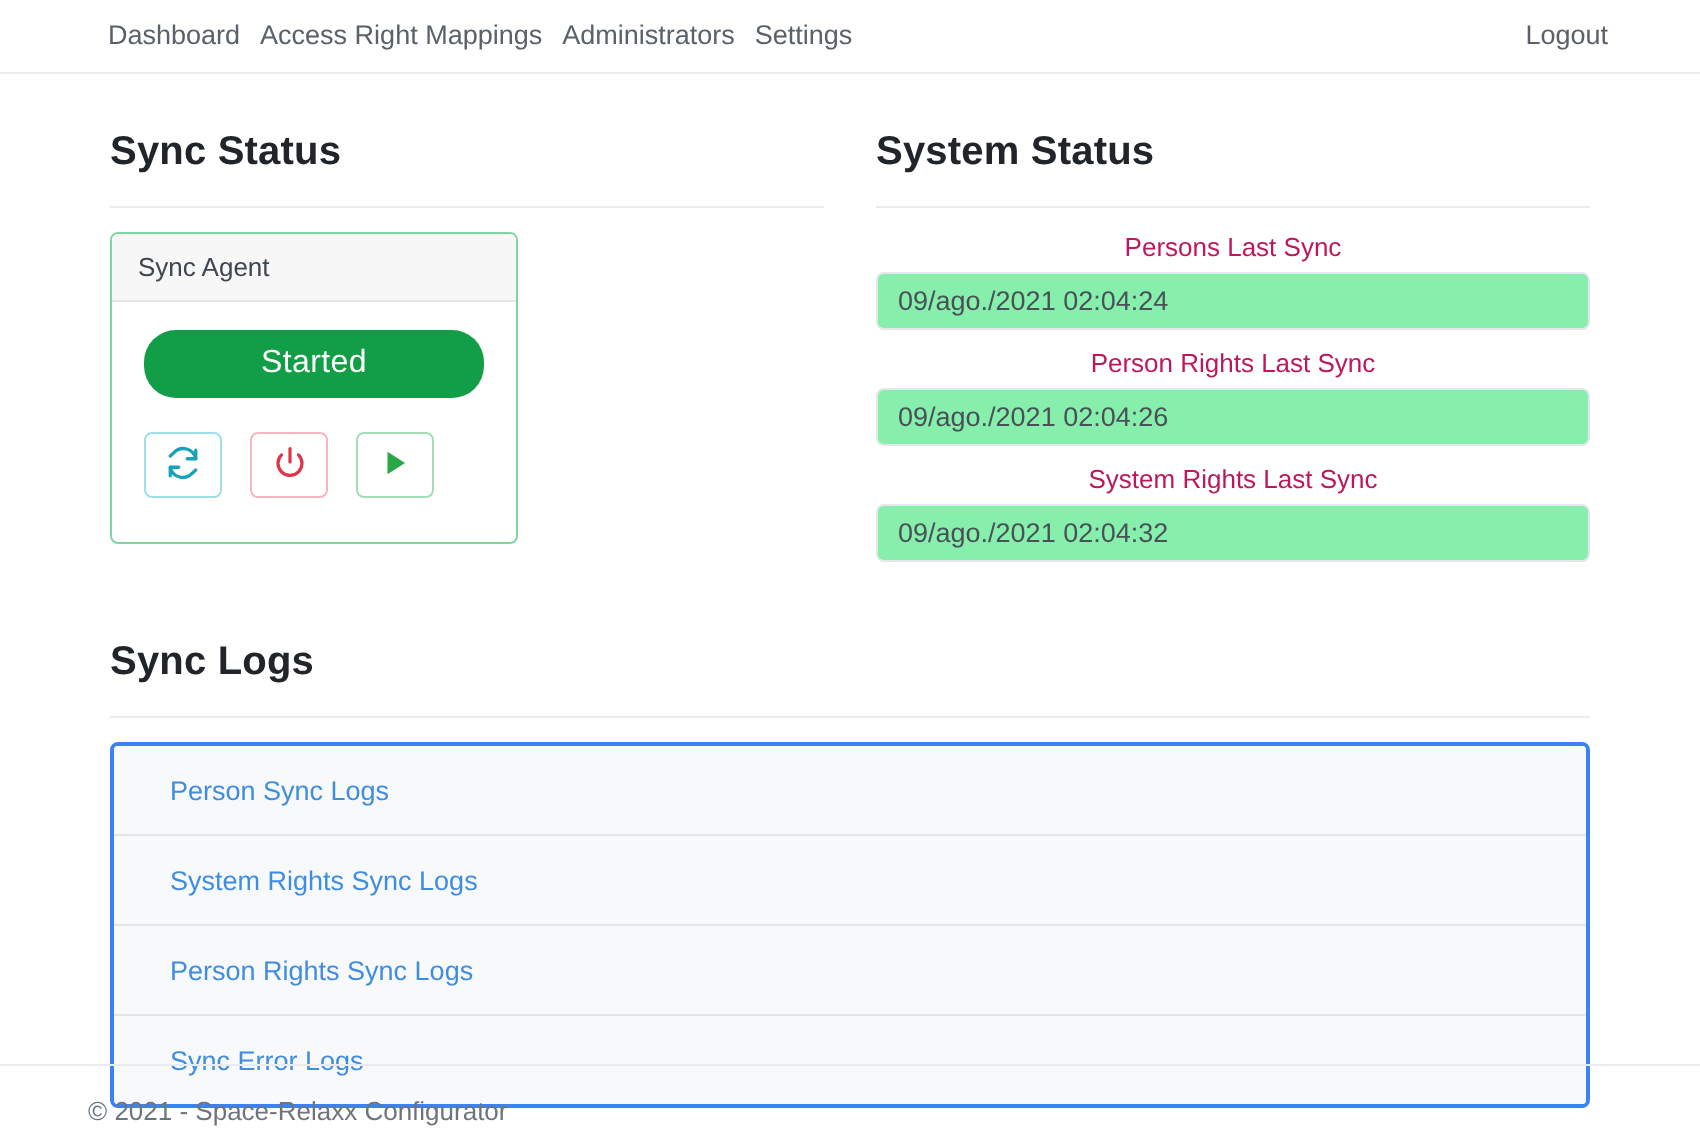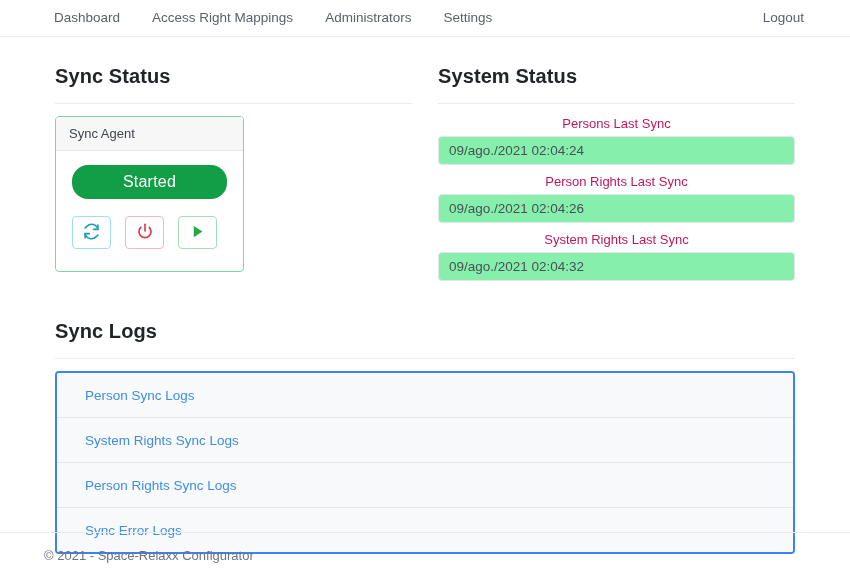--- a/index.html
+++ b/index.html
@@ -22,21 +22,21 @@
     border-bottom: 1px solid #e9ecef;
     display: flex;
     align-items: center;
     padding: 0 46px 0 54px;
     background: #ffffff;
     box-sizing: border-box;
   }
   .nav-links {
     display: flex;
     align-items: center;
-    gap: 32px;
+    gap: 10px;
     text-align: right;
   }
   .nav-link {
     font-size: 13.5px;
     color: #5a6169;
     text-decoration: none;
     white-space: nowrap;
     line-height: 1;
   }
   .nav-spacer { flex: 1; }
@@ -71,21 +71,21 @@
     line-height: 1.35;
   }
   hr.rule {
     border: 0;
     border-top: 1px solid #e9ecef;
     margin: 13px 0 12px 0;
   }
 
   
   .card {
-    width: 189px;
+    width: 204px;
     border: 1px solid #7fd6a0;
     border-radius: 4px;
     background: #ffffff;
     box-sizing: border-box;
     overflow: hidden;
   }
   .card-header {
     background: #f7f7f7;
     border-bottom: 1px solid #e6e6e6;
     padding: 9px 13px;

